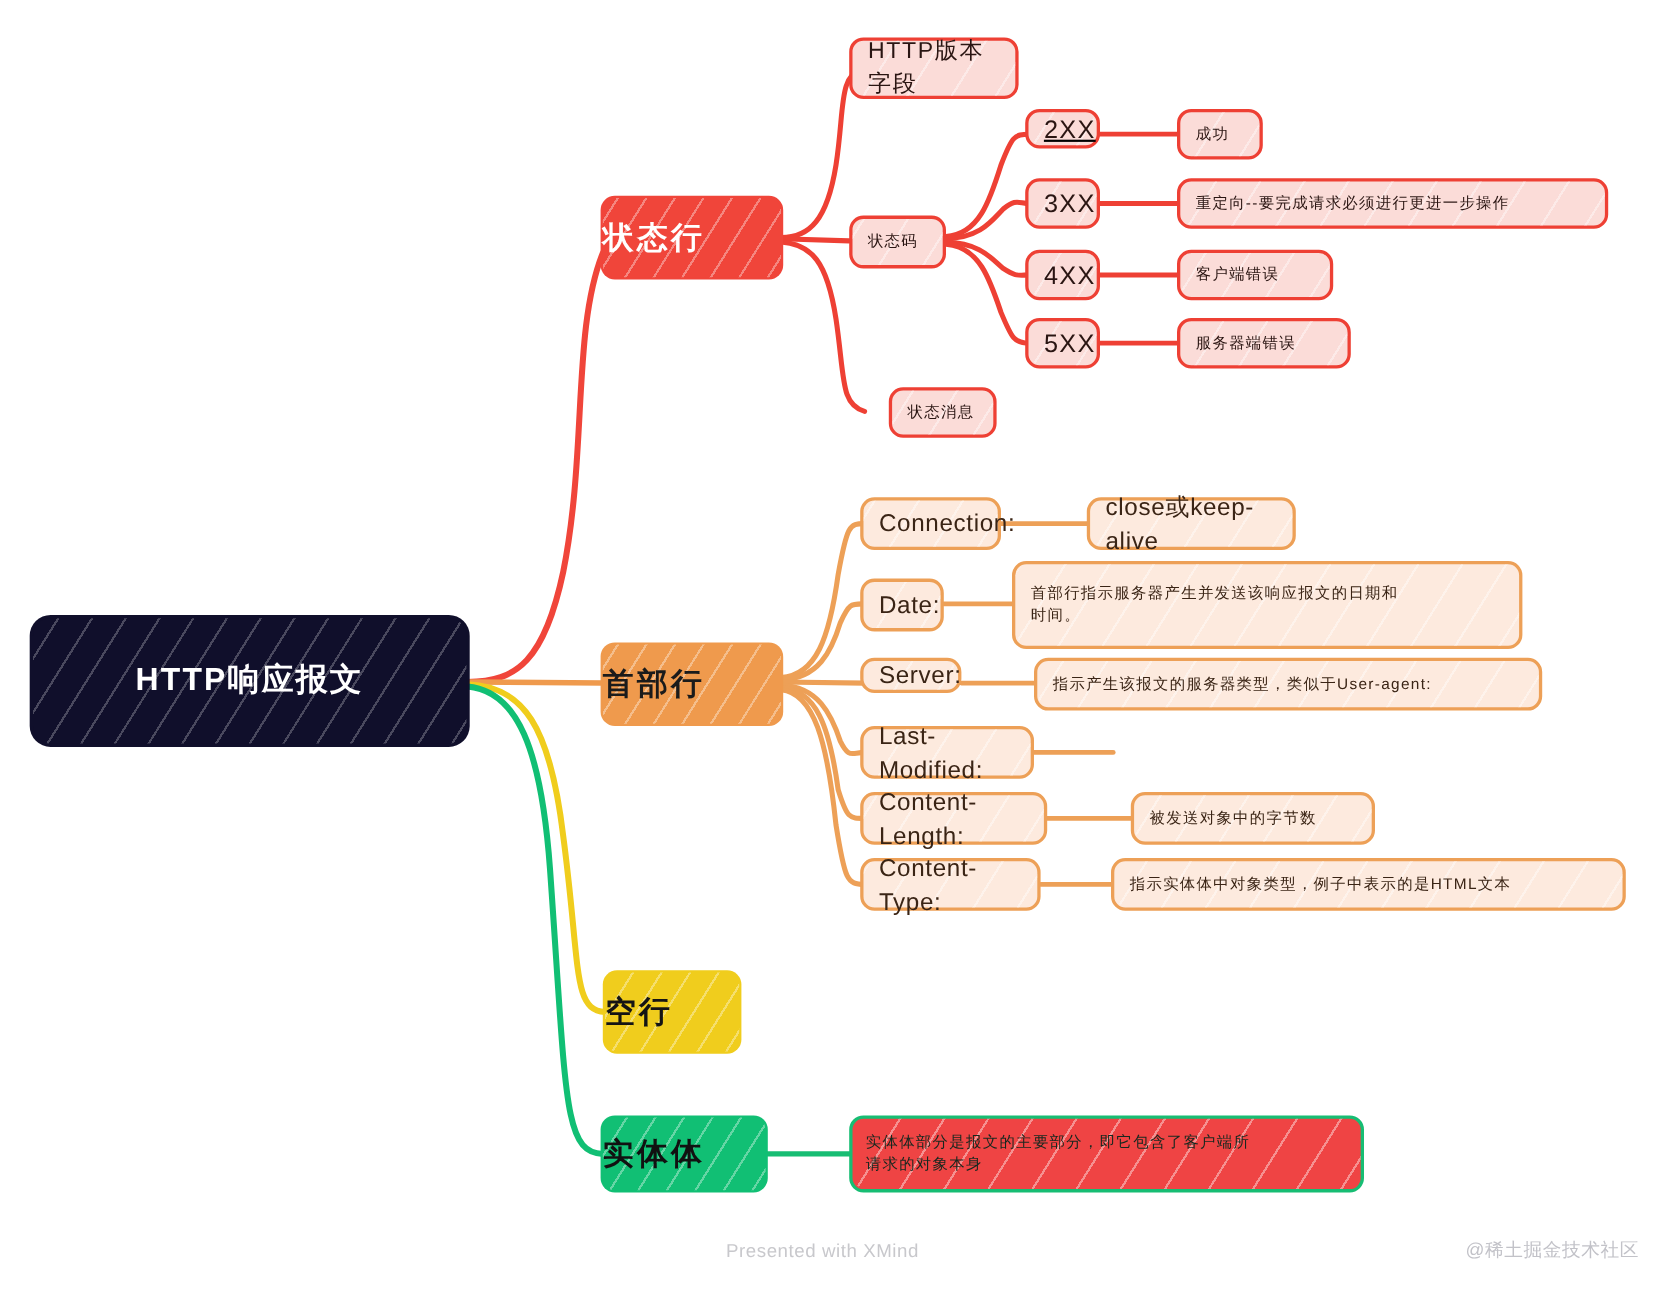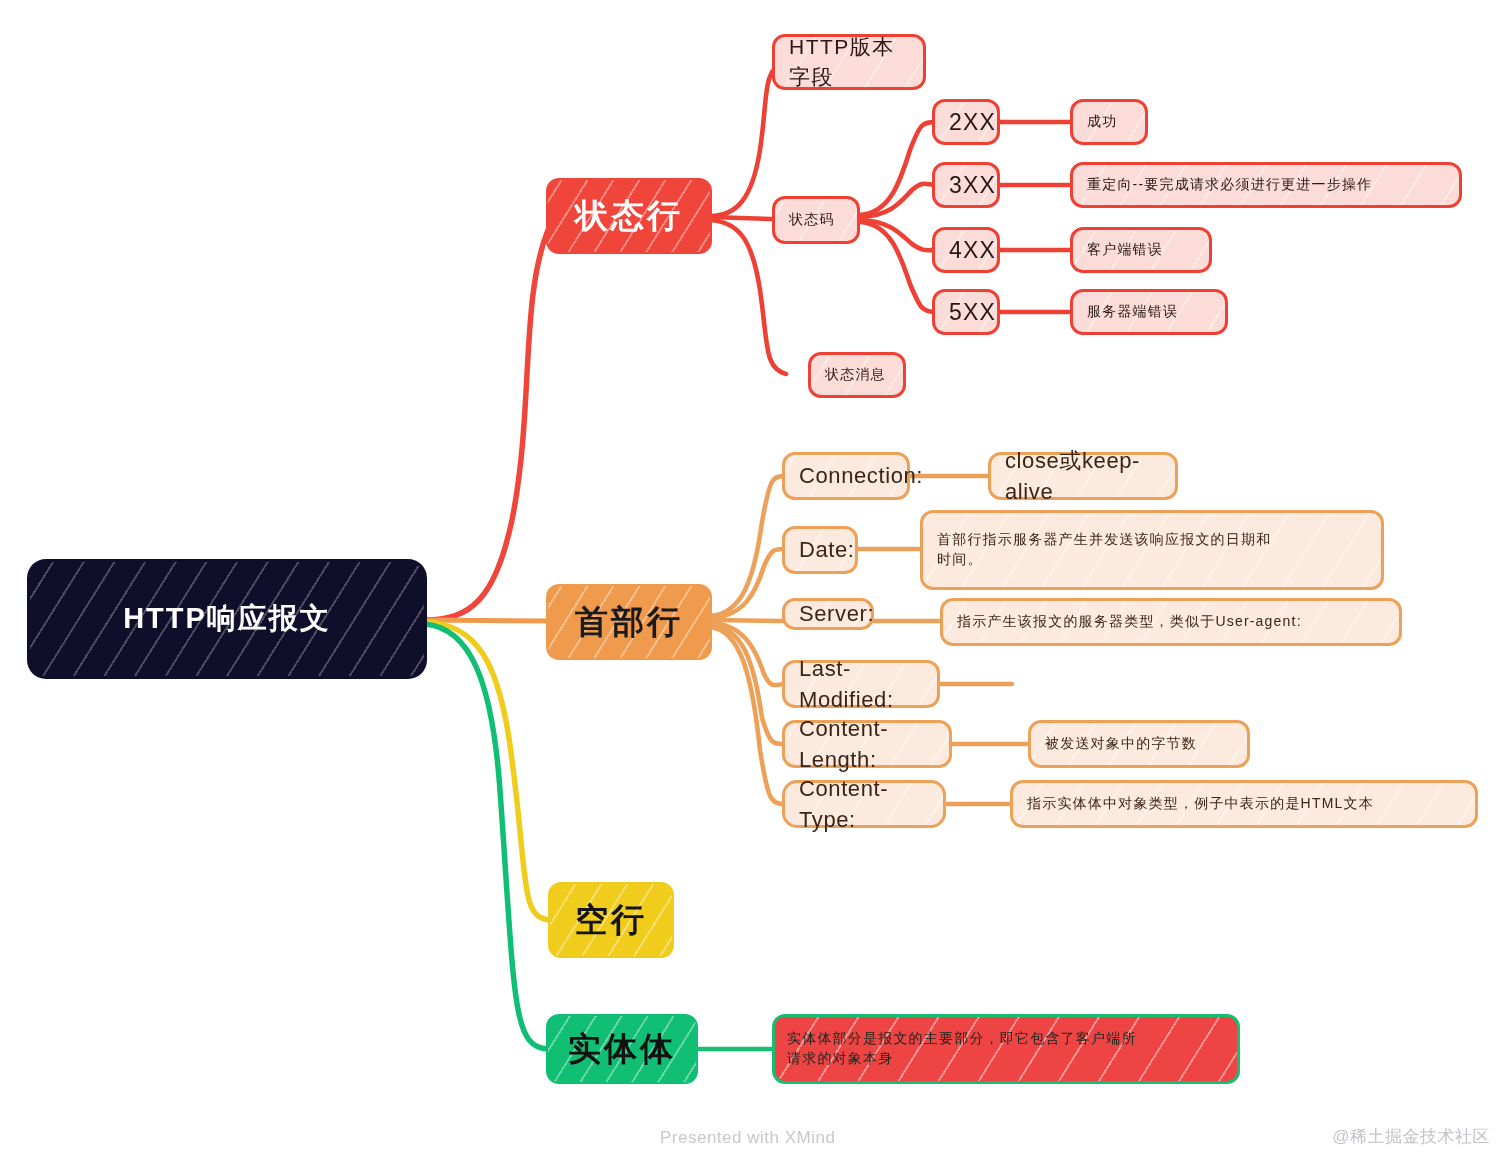--- a/index.html
+++ b/index.html
@@ -106,22 +106,21 @@
     opacity: .8;
   }
 
   
   .branch {
     justify-content: center;
     border-radius: 11px;
     font-weight: 700;
   }
   .branch .txt {
-    font-size: 33px;
-    text-align: center;
+    font-size: 28px;
     letter-spacing: 3px;
     position: relative; z-index: 2;
   }
   #branch-status-line {
     left: 548px; top: 180px;
     width: 162px; height: 72px;
     background: #f0453a;
     box-shadow: 0 0 0 2px #f0453a;
   }
   #branch-status-line .txt { color: #ffffff; }
@@ -267,21 +266,21 @@
   </div>
 
   <div class="node box red-box hatch-soft" style="left:772px; top:196px; width:88px; height:48px;">
     <span class="txt cn-sm">状态码</span>
   </div>
 
   <div class="node box red-box hatch-soft" style="left:808px; top:352px; width:98px; height:46px;">
     <span class="txt cn-sm">状态消息</span>
   </div>
 
-  <div class="node box red-box hatch-soft" style="left:932px; top:99px; width:68px; height:46px; justify-content:center;">
+  <div class="node box red-box hatch-soft" style="left:932px; top:99px; width:68px; height:36px; justify-content:center;text-decoration:underline;">
     <span class="txt code" style="text-align:center;">2XX</span>
   </div>
   <div class="node box red-box hatch-soft" style="left:932px; top:162px; width:68px; height:46px; justify-content:center;">
     <span class="txt code" style="text-align:center;">3XX</span>
   </div>
   <div class="node box red-box hatch-soft" style="left:932px; top:227px; width:68px; height:46px; justify-content:center;">
     <span class="txt code" style="text-align:center;">4XX</span>
   </div>
   <div class="node box red-box hatch-soft" style="left:932px; top:289px; width:68px; height:46px; justify-content:center;">
     <span class="txt code" style="">5XX</span>
@@ -308,21 +307,21 @@
   </div>
   <div class="node box orange-box hatch-soft" style="left:782px; top:598px; width:92px; height:32px;">
     <span class="txt en">Server:</span>
   </div>
   <div class="node box orange-box hatch-soft" style="left:782px; top:660px; width:158px; height:48px;">
     <span class="txt en">Last-Modified:</span>
   </div>
   <div class="node box orange-box hatch-soft" style="left:782px; top:720px; width:170px; height:48px;">
     <span class="txt en">Content-Length:</span>
   </div>
-  <div class="node box orange-box hatch-soft" style="left:782px; top:780px; width:164px; height:48px;border-radius:15px;">
+  <div class="node box orange-box hatch-soft" style="left:782px; top:780px; width:164px; height:48px;">
     <span class="txt en">Content-Type:</span>
   </div>
 
   <div class="node box orange-box hatch-soft" style="left:988px; top:452px; width:190px; height:48px;">
     <span class="txt en">close或keep-alive</span>
   </div>
   <div class="node box orange-box hatch-soft" style="left:920px; top:510px; width:464px; height:80px; align-items:center;">
     <span class="txt cn-sm">  首部行指示服务器产生并发送该响应报文的日期和
 时间。</span>
   </div>

